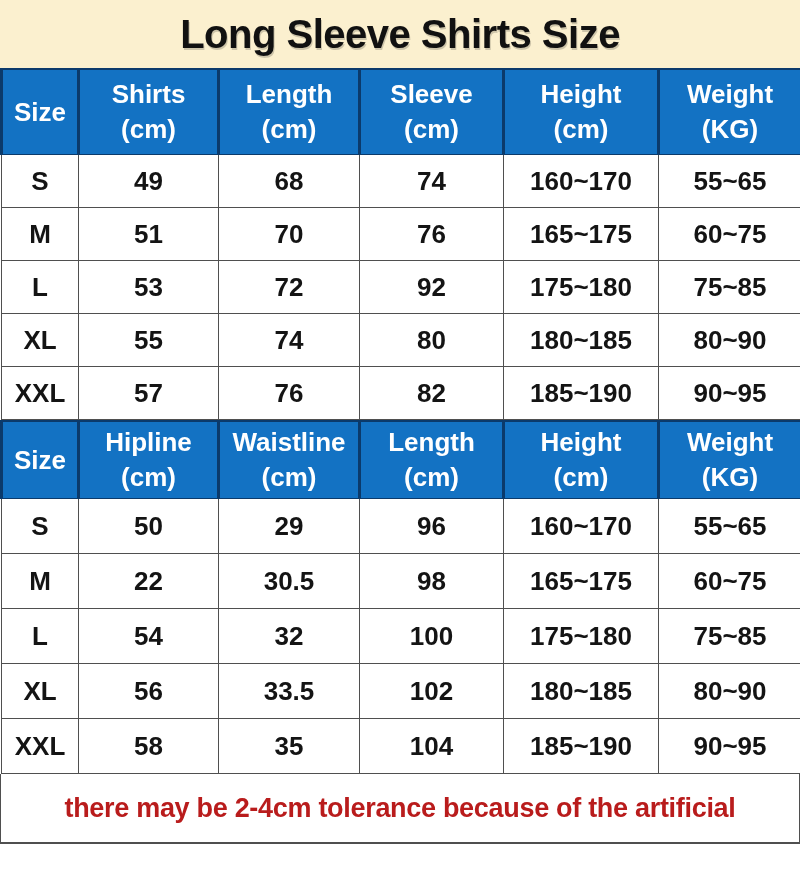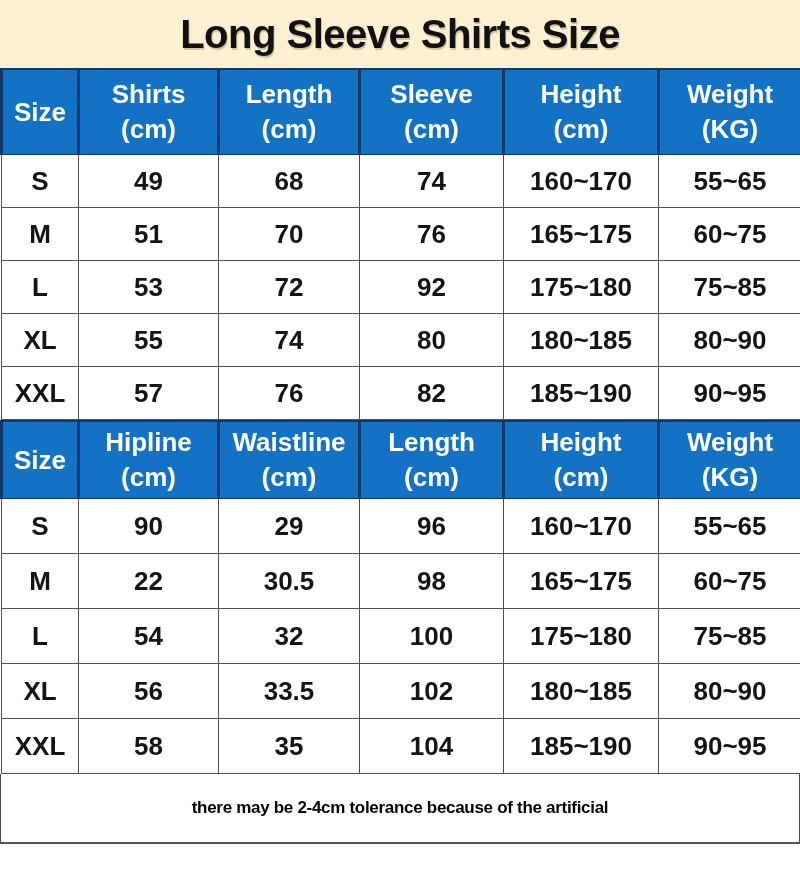--- a/index.html
+++ b/index.html
@@ -83,22 +83,22 @@
     height: 68px;
     background: #ffffff;
     display: flex;
     align-items: center;
     justify-content: center;
     border-left: 1px solid #4f4f4f;
     border-right: 1px solid #4f4f4f;
     border-bottom: 2px solid #4f4f4f;
   }
   .footer-note {
-    color: #000000;
-    font-size: 17px;
+    color: #b91c1c;
+    font-size: 27px;
     font-weight: bold;
     letter-spacing: -0.3px;
     white-space: nowrap;
   }
 </style>
 </head>
 <body>
 
 <div class="sheet">
 
@@ -219,21 +219,21 @@
           </th>
           <th>
             <span class="hline">Weight</span>
             <span class="hline">(KG)</span>
           </th>
         </tr>
       </thead>
       <tbody>
         <tr>
           <td>S</td>
-          <td>90</td>
+          <td>50</td>
           <td>29</td>
           <td>96</td>
           <td>160~170</td>
           <td>55~65</td>
         </tr>
         <tr>
           <td>M</td>
           <td>22</td>
           <td>30.5</td>
           <td>98</td>

